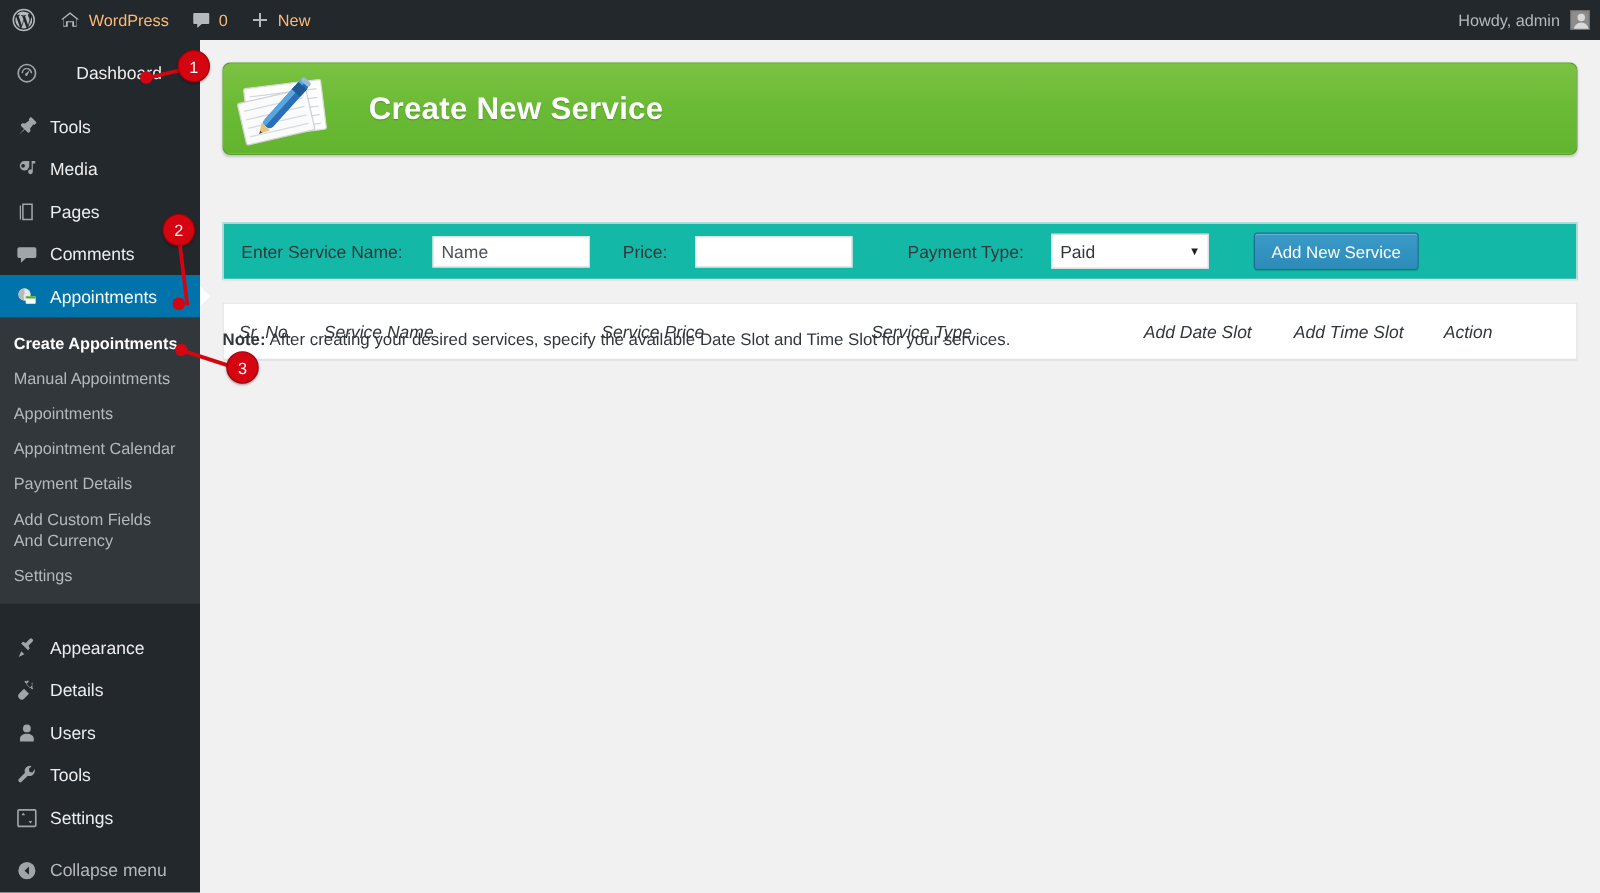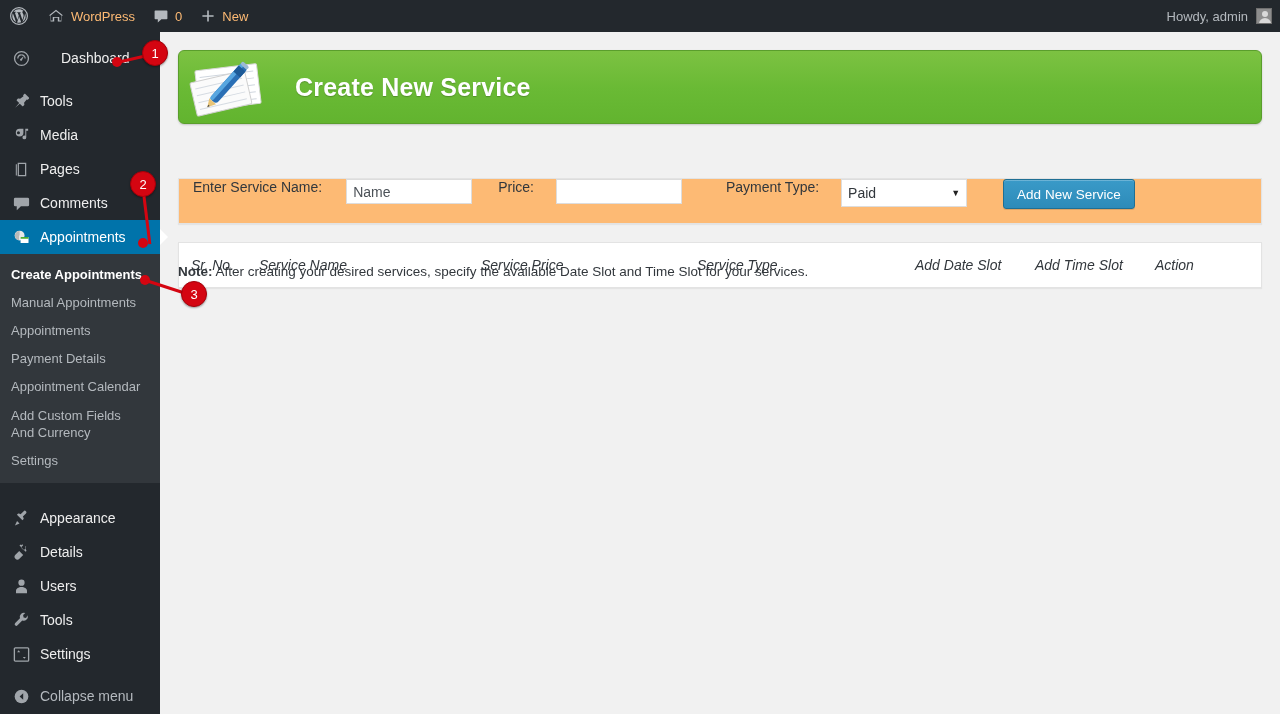--- a/index.html
+++ b/index.html
@@ -121,24 +121,24 @@
     color: #ffffff;
     letter-spacing: 0.2px;
     text-shadow: 0 1px 1px rgba(0,0,0,.22);
     margin-left: 18px;
   }
 
   
   #formpanel {
     position: absolute; left: 18px; top: 146px;
     width: 1084px; height: 46px;
-    background: #fdba74;
+    background: #14b8a6;
     border: 1px solid #e3e3e3;
     box-shadow: 0 1px 1px rgba(0,0,0,.05);
-    display: flex; align-items: flex-start;
+    display: flex; align-items: center;
     font-size: 14px; color: #32373c;
   }
   .f-label { color: #32373c; font-size: 14px; }
   .f-input {
     height: 25px;
     border: 1px solid #ddd;
     background: #fff;
     padding: 0 6px;
     font-family: "Liberation Sans", sans-serif;
     font-size: 14px;
@@ -337,22 +337,22 @@
         <rect x="9" y="9.4" width="8.4" height="2" rx="0.6" fill="#4caf2f"></rect>
       </svg>
     </span>
     <span>Appointments</span>
   </div>
 
   <div class="submenu">
     <span class="submenu-item current">Create Appointments</span>
     <span class="submenu-item">Manual Appointments</span>
     <span class="submenu-item">Appointments</span>
+    <span class="submenu-item">Appointment Calendar</span>
     <span class="submenu-item">Payment Details</span>
-    <span class="submenu-item">Appointment Calendar</span>
     <span class="submenu-item wrap" style="padding-right:30px;">Add Custom Fields And Currency</span>
     <span class="submenu-item">Settings</span>
   </div>
 
   <div class="menu-sep" style="height:18px;"></div>
 
   <div class="menu-item">
     <span class="mi-icon">
       <svg width="19" height="19" viewBox="0 0 20 20">
         <path d="M14.6 2.3a1.6 1.6 0 00-2.3 0L9 5.6l-1.6-.8a1 1 0 00-1.2.2l-1 1 5.8 5.8 1-1a1 1 0 00.2-1.2l-.8-1.6 3.3-3.3a1.6 1.6 0 000-2.3zM5.3 12.6l-2.2 4.8 4.8-2.2z"></path>

